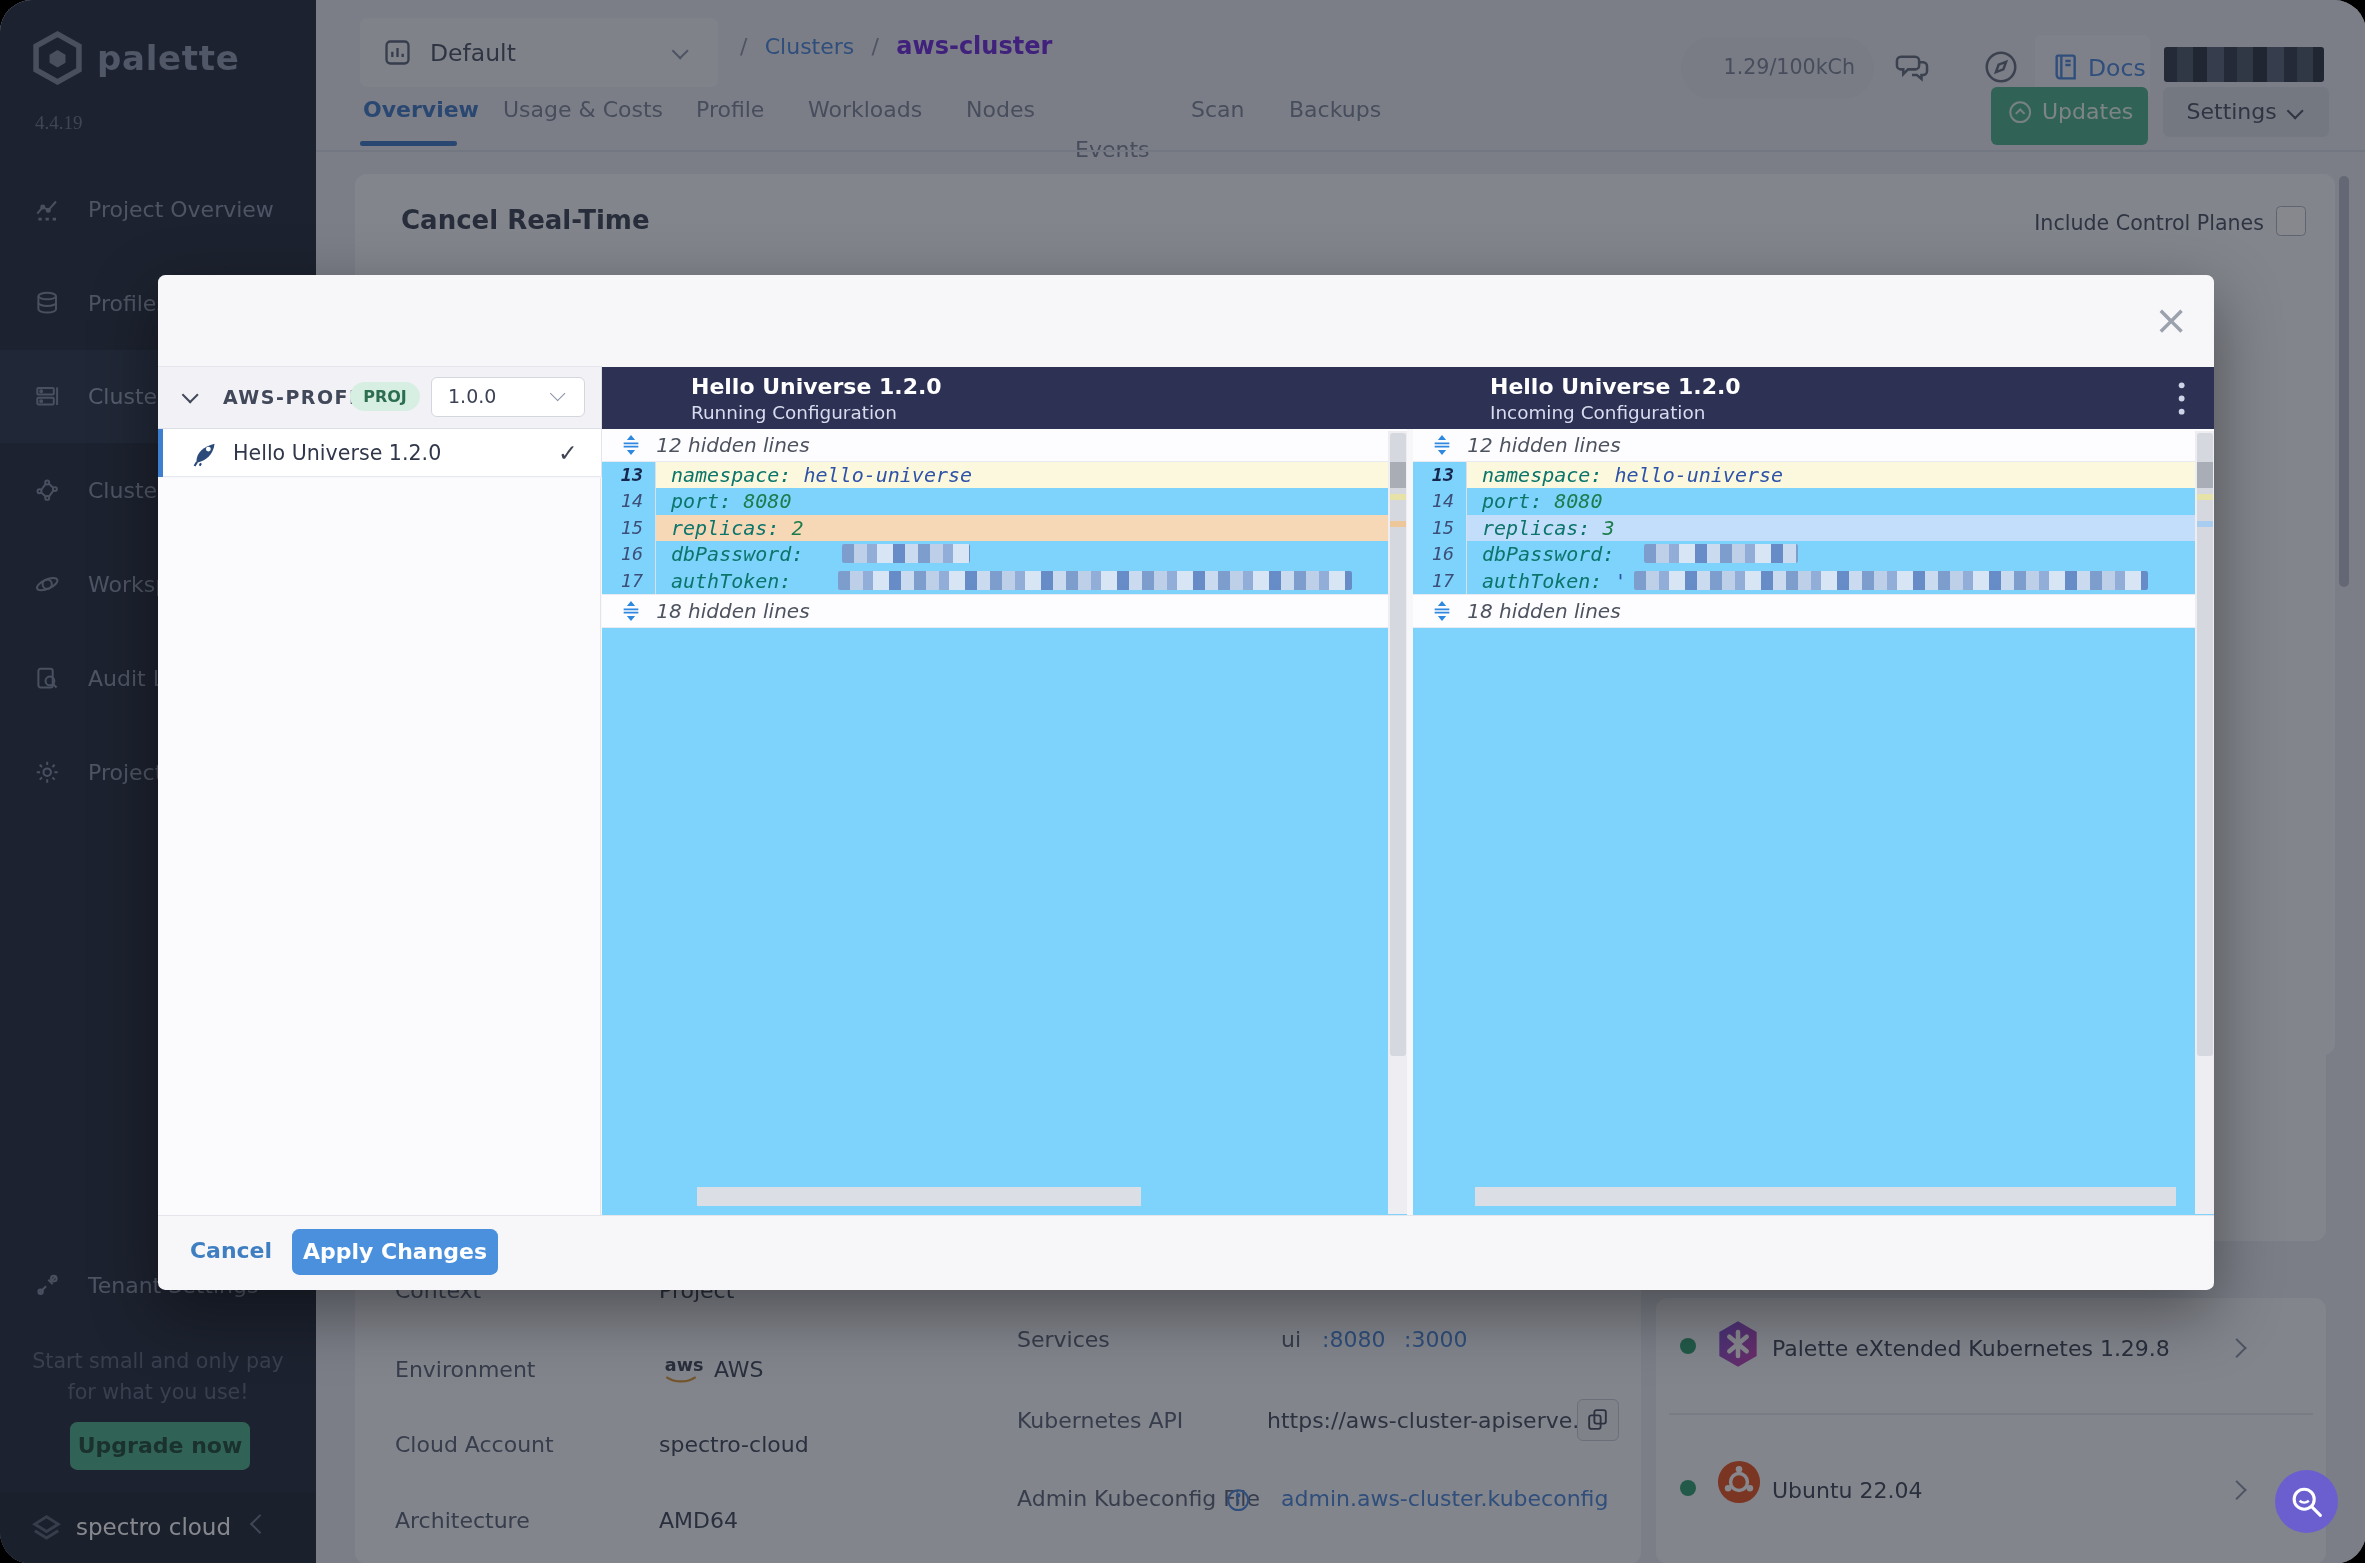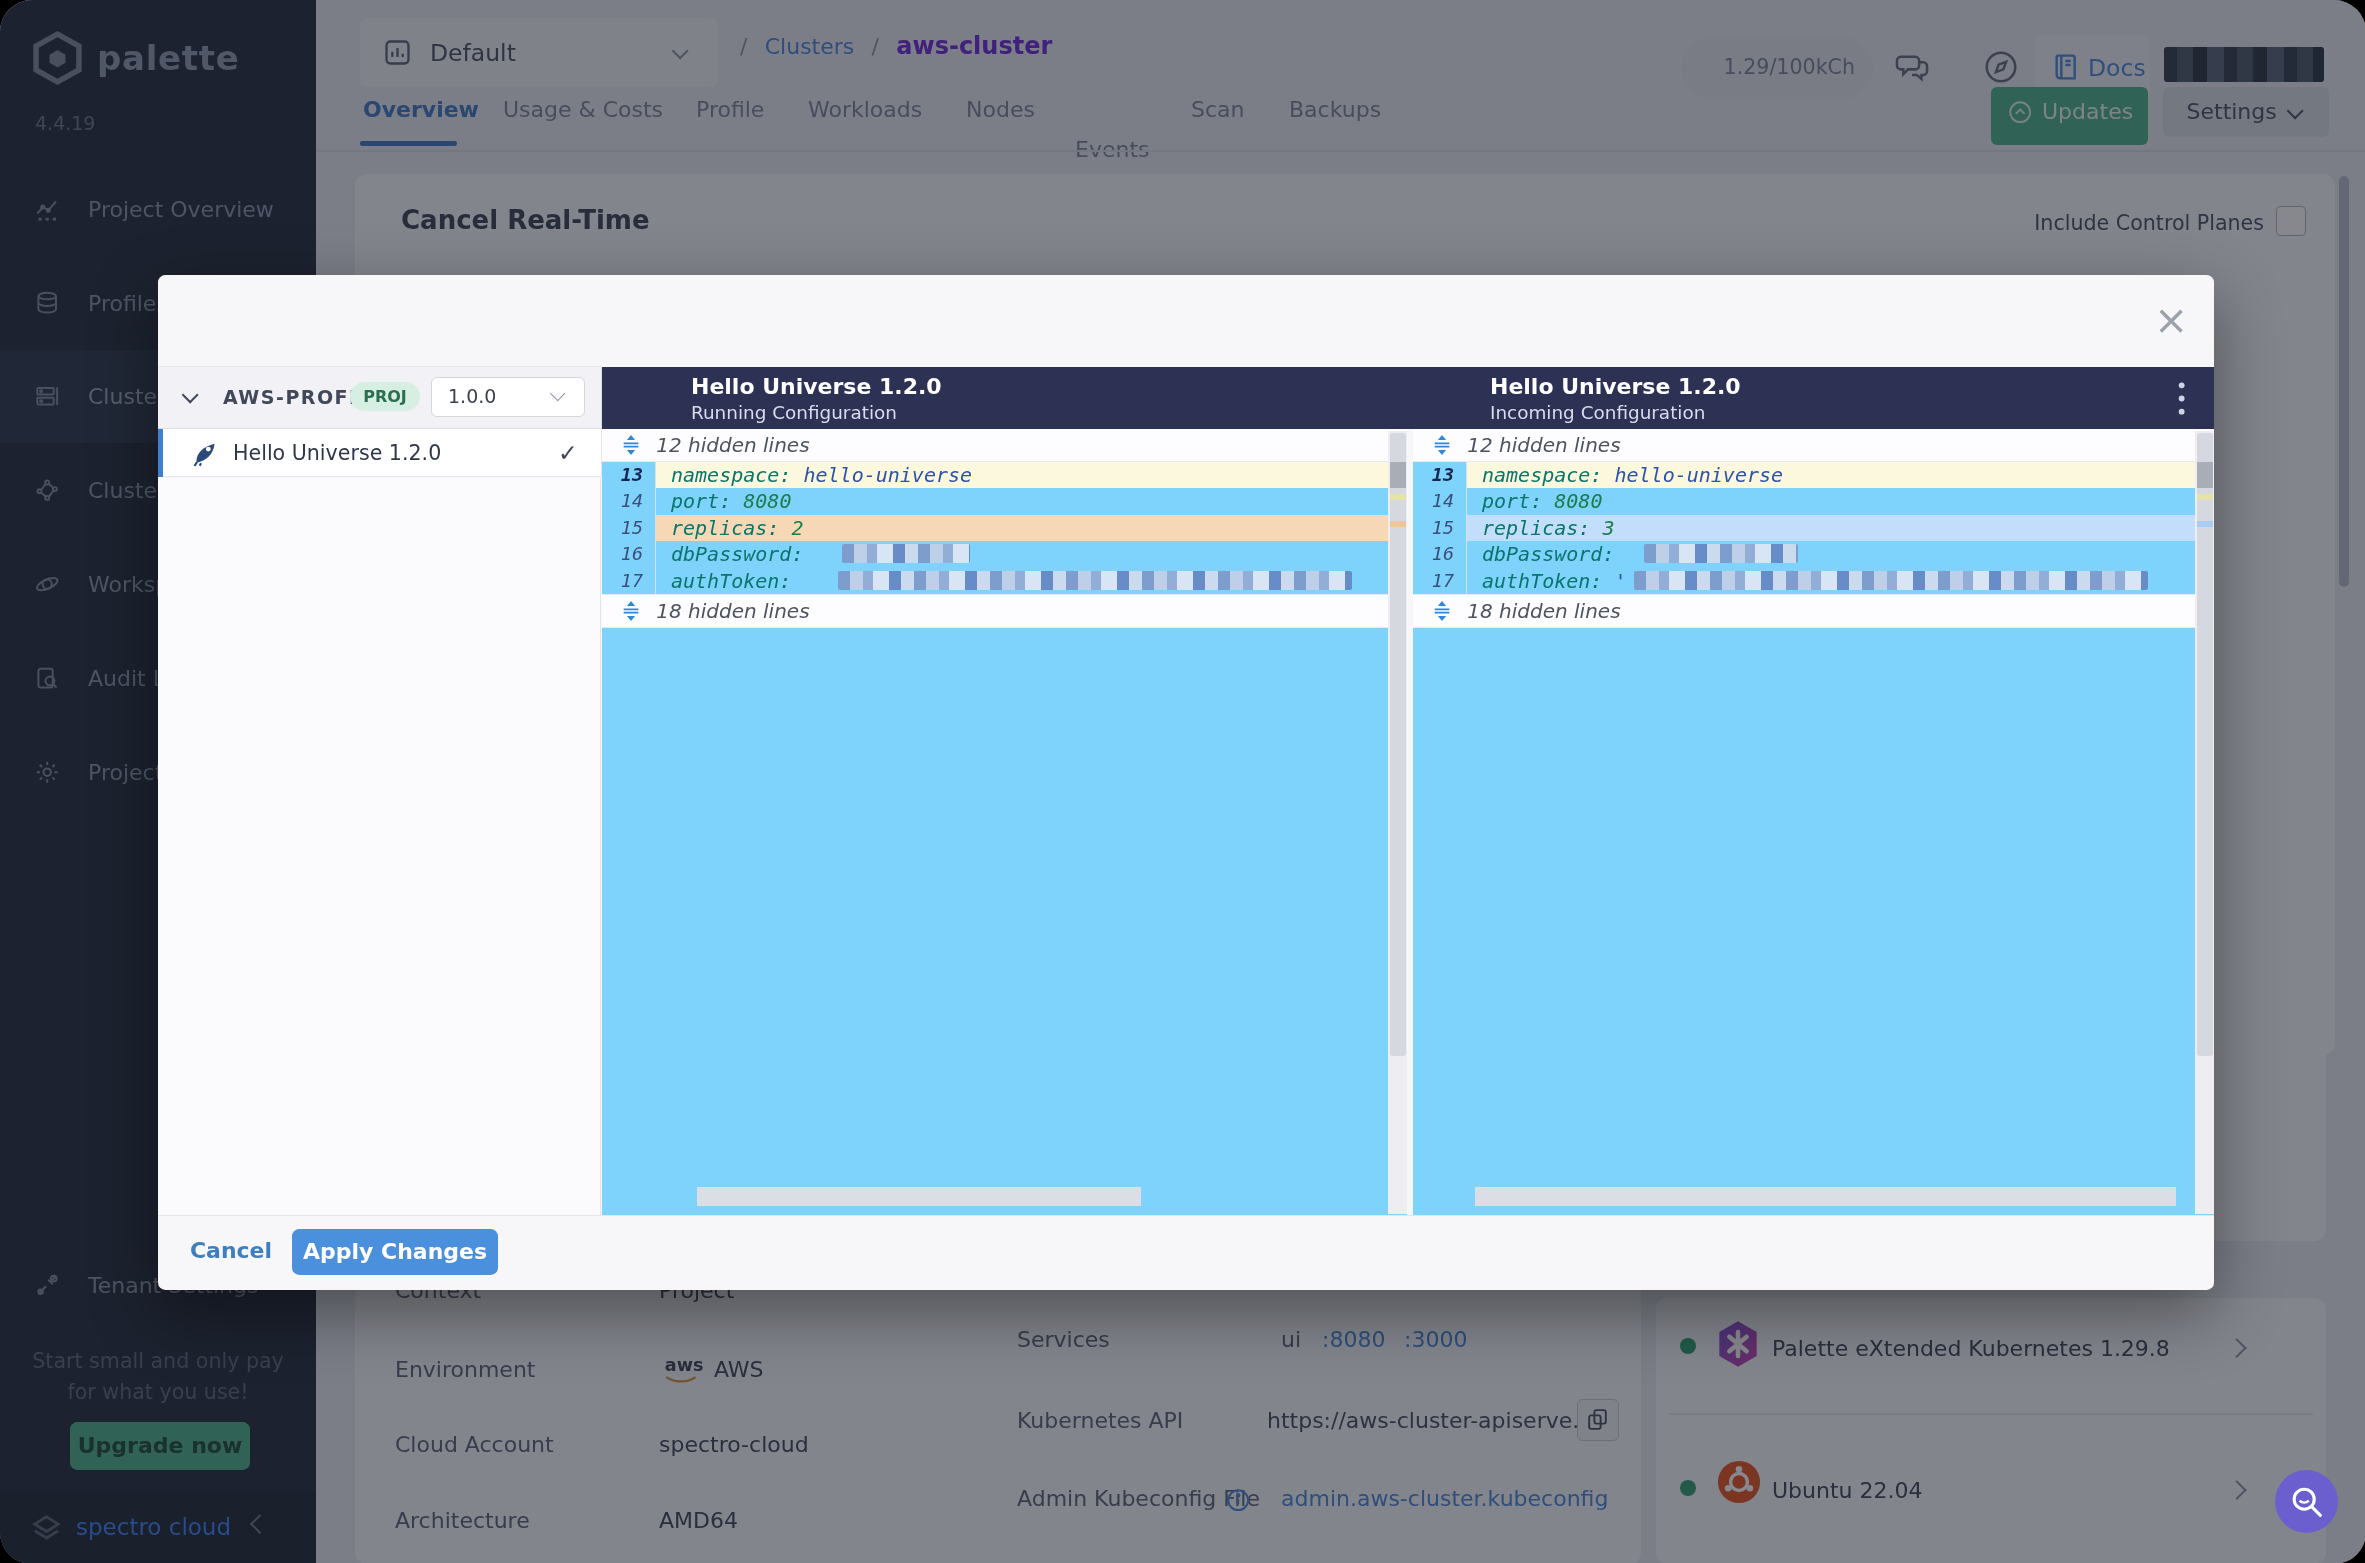--- a/index.html
+++ b/index.html
@@ -75,21 +75,21 @@
 <div id="window">
 
   <div id="sidebar">
     <div class="abs" style="left:32px;top:31px;width:51px;height:54px;color:#7f8899;">
       <svg width="51" height="54" viewBox="0 0 64 68">
             <polygon points="32,4 59,19 59,49 32,64 5,49 5,19" fill="none" stroke="#7f8899" stroke-width="7"></polygon>
             <polygon points="32,24 42,30 42,40 32,46 22,40 22,30" fill="#7f8899"></polygon>
           </svg>
     </div>
     <div class="abs" style="left:97px;top:38px;font-size:34px;font-weight:600;color:#8f98ab;letter-spacing:0.7px;">palette</div>
-    <div class="abs" style="left:35px;top:112px;font-size:19px;color:#6b7487;">4.4.19</div>
+    <div class="abs" style="left:35px;top:112px;font-size:19px;color:#6b7487;font-family:Liberation Serif, serif;">4.4.19</div>
 
     <div class="sb-active"></div>
 
     <div class="sb-item" style="top:186px;">
       <span class="ic">
             <svg width="26.4" height="26.4" viewBox="0 0 24 24" fill="none" stroke="currentColor" stroke-width="1.8">
               <polyline points="3,16 8,10 13,13 20,5"></polyline>
               <circle cx="8" cy="10" r="1.4"></circle>
               <circle cx="13" cy="13" r="1.4"></circle>
               <path d="M4 21h3M10.5 21h3M17 21h3" stroke-width="2.4"></path>
@@ -175,21 +175,21 @@
     <div class="abs" style="left:0;top:1380px;width:316px;text-align:center;font-size:20.6px;color:#5d6679;">for what you use!</div>
     <div class="abs" style="left:70px;top:1422px;width:180px;height:48px;border-radius:7.3px;background:#4cb28b;color:#1e4a38;font-size:22px;font-weight:600;text-align:center;line-height:48px;">Upgrade now</div>
 
     <div class="abs" style="left:0;top:1492px;width:316px;height:72px;background:#1e2632;">
       <span class="abs" style="left:29px;top:19px;">
             <svg width="35" height="35" viewBox="0 0 24 24" fill="none" stroke="#5a6274" stroke-width="2">
               <path d="M4 9l8-5 8 5-8 5z"></path>
               <path d="M4 13.5l8 5 8-5"></path>
             </svg>
           </span>
-      <span class="abs" style="left:76px;top:22px;font-size:23px;color:#3b82f6;">spectro cloud</span>
+      <span class="abs" style="left:76px;top:22px;font-size:23px;color:#ffffff;">spectro cloud</span>
       <span class="abs" style="left:253px;top:25px;width:11.7px;height:11.7px;border-left:2.9px solid #6e7789;border-bottom:2.9px solid #6e7789;transform:rotate(45deg);"></span>
     </div>
   </div>
 
   <div class="abs" style="left:360px;top:18.4px;width:358px;height:69px;background:#f2f3f7;border-radius:7.3px;">
     <span class="abs" style="left:22px;top:19px;color:#596275;">
           <svg width="31" height="31" viewBox="0 0 24 24" fill="none" stroke="currentColor" stroke-width="1.8">
             <rect x="3.5" y="3.5" width="17" height="17" rx="3"></rect>
             <path d="M8 15.5v-4M12 15.5v-7M16 15.5v-2.5"></path>
           </svg>

